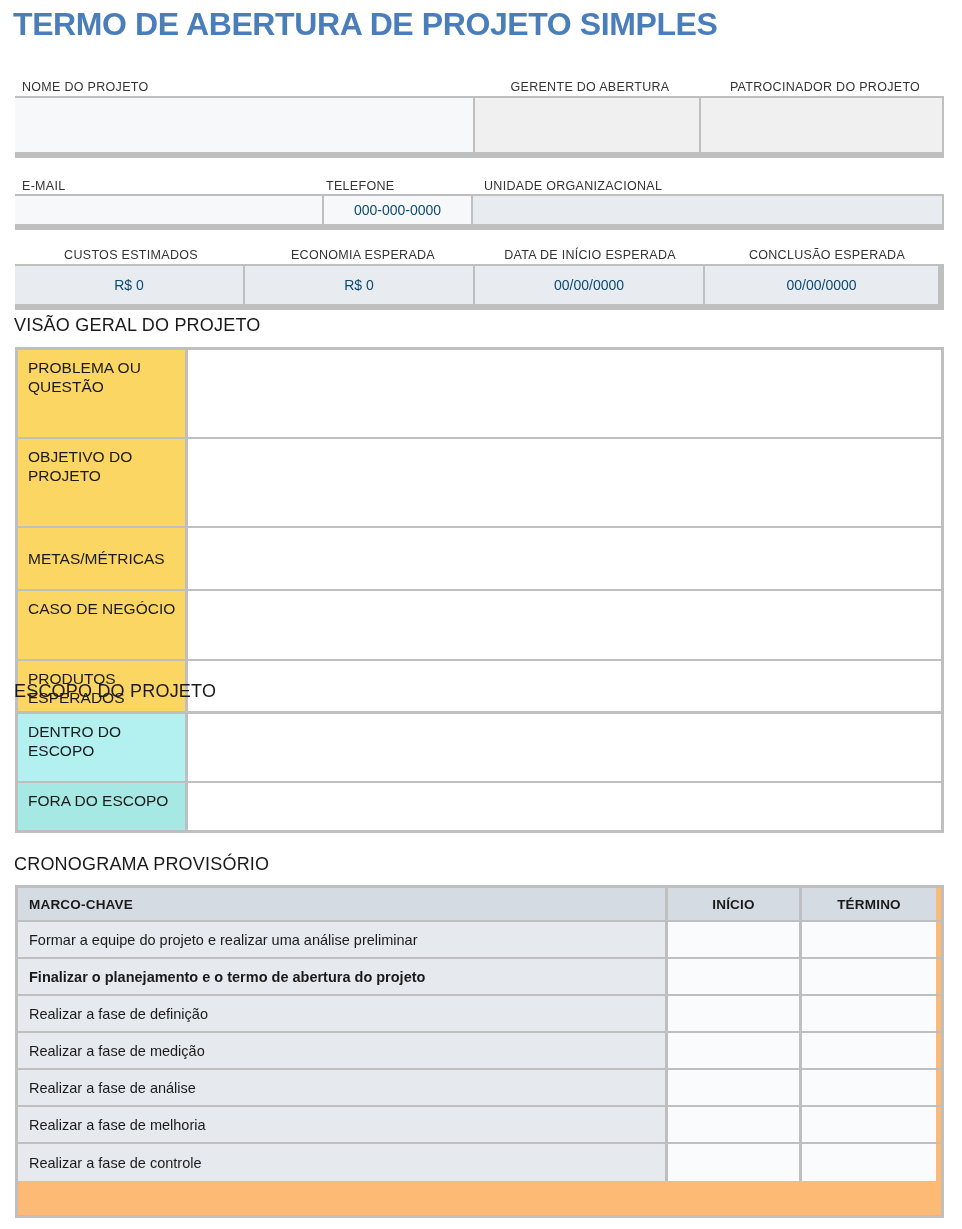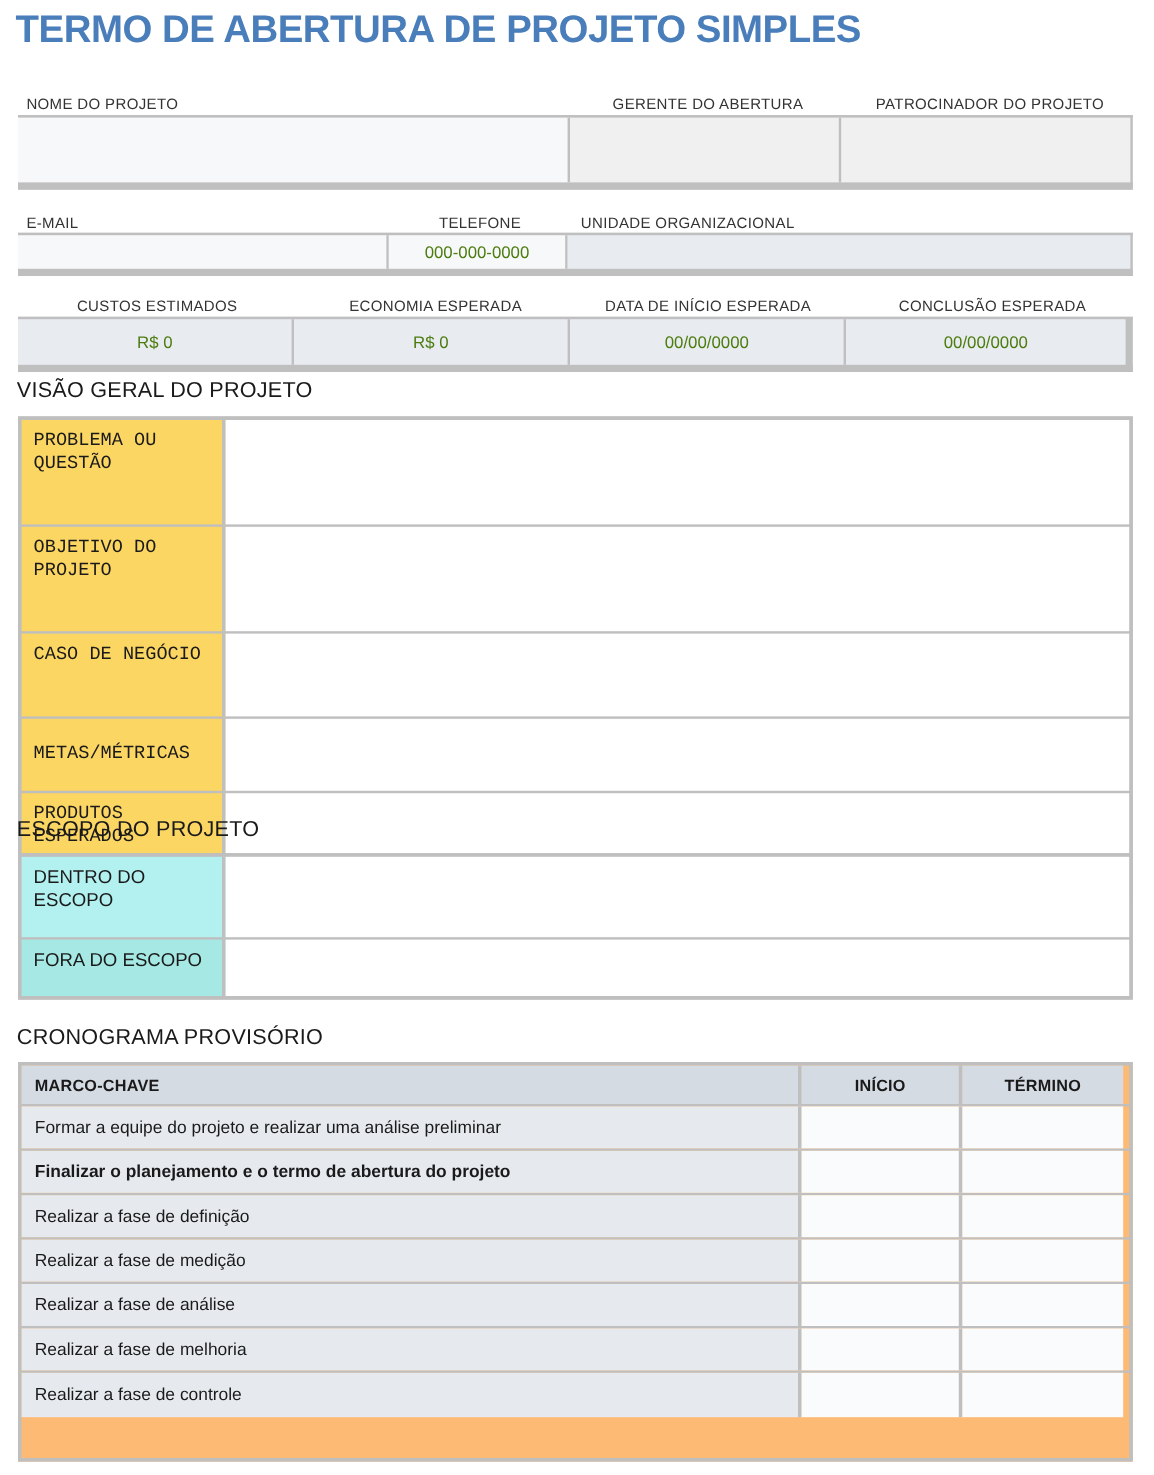--- a/index.html
+++ b/index.html
@@ -57,21 +57,21 @@
     box-sizing: border-box;
     background: #bfbfbf;
   }
   .box-cell {
     box-sizing: border-box;
     height: 100%;
     display: flex;
     align-items: center;
     justify-content: center;
     font-size: 14px;
-    color: #4d7c0f;
+    color: #0c4a6e;
     border-right: 2px solid #bfbfbf;
   }
   .box-cell:last-child { border-right: none; }
 
   .fill-white   { background: #f7f8fa; }
   .fill-grey    { background: #f0f0f0; }
   .fill-bluegry { background: #e8ecf0; }
 
   
   .section-heading {
@@ -189,21 +189,21 @@
 
   <div class="box-row" style="left:15px; top:96px; width:929px; height:62px;">
     <div class="box-cell fill-white" style="width:460px;"></div>
     <div class="box-cell fill-grey" style="width:226px;"></div>
     <div class="box-cell fill-grey" style="width:241px;"></div>
   </div>
 
   <div class="field-label-row" style="left:22px; top:175px; width:300px; justify-content:flex-start;">
     <span class="field-label">E-MAIL</span>
   </div>
-  <div class="field-label-row" style="left:326px; top:175px; width:148px; justify-content:center;">
+  <div class="field-label-row" style="left:326px; top:175px; width:148px; justify-content:flex-start;">
     <span class="field-label">TELEFONE</span>
   </div>
   <div class="field-label-row" style="left:484px; top:175px; width:300px; justify-content:flex-start;">
     <span class="field-label">UNIDADE ORGANIZACIONAL</span>
   </div>
 
   <div class="box-row" style="left:15px; top:194px; width:929px; height:36px;">
     <div class="box-cell fill-white" style="width:309px;"></div>
     <div class="box-cell fill-white" style="width:149px;">000-000-0000</div>
     <div class="box-cell fill-bluegry" style="width:469px;"></div>
@@ -224,39 +224,39 @@
 
   <div class="box-row" style="left:15px; top:264px; width:929px; height:46px;">
     <div class="box-cell fill-bluegry" style="width:230px;">R$ 0</div>
     <div class="box-cell fill-bluegry" style="width:230px;">R$ 0</div>
     <div class="box-cell fill-bluegry" style="width:230px;">00/00/0000</div>
     <div class="box-cell fill-bluegry" style="width:233px;">00/00/0000</div>
   </div>
 
   <div class="section-heading" style="left:14px; top:315px;">VISÃO GERAL DO PROJETO</div>
 
-  <div class="lv-table" style="left:15px; top:347px; width:929px; height:404px;font-family:Liberation Mono, monospace;">
+  <div class="lv-table" style="left:15px; top:347px; width:929px; height:404px;">
 
     <div class="lv-row">
       <div class="lv-label bg-yellow">PROBLEMA OU QUESTÃO</div>
       <div class="lv-value"></div>
     </div>
 
     <div class="lv-row">
       <div class="lv-label bg-yellow">OBJETIVO DO PROJETO</div>
       <div class="lv-value"></div>
     </div>
 
     <div class="lv-row">
+      <div class="lv-label bg-yellow mid">METAS/MÉTRICAS</div>
+      <div class="lv-value"></div>
+    </div>
+
+    <div class="lv-row">
       <div class="lv-label bg-yellow">CASO DE NEGÓCIO</div>
-      <div class="lv-value"></div>
-    </div>
-
-    <div class="lv-row">
-      <div class="lv-label bg-yellow mid">METAS/MÉTRICAS</div>
       <div class="lv-value"></div>
     </div>
 
     <div class="lv-row">
       <div class="lv-label bg-yellow">PRODUTOS ESPERADOS</div>
       <div class="lv-value"></div>
     </div>
   </div>
 
   <div class="section-heading" style="left:14px; top:681px;">ESCOPO DO PROJETO</div>

